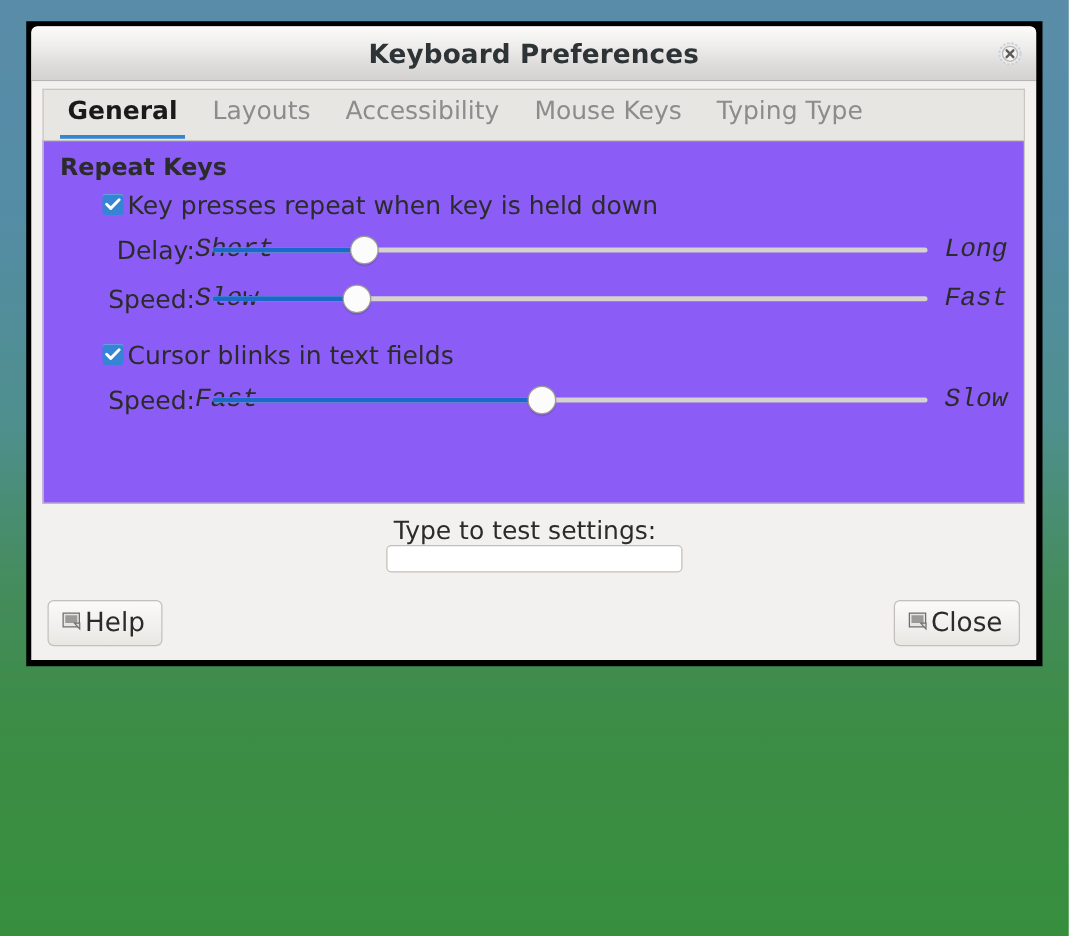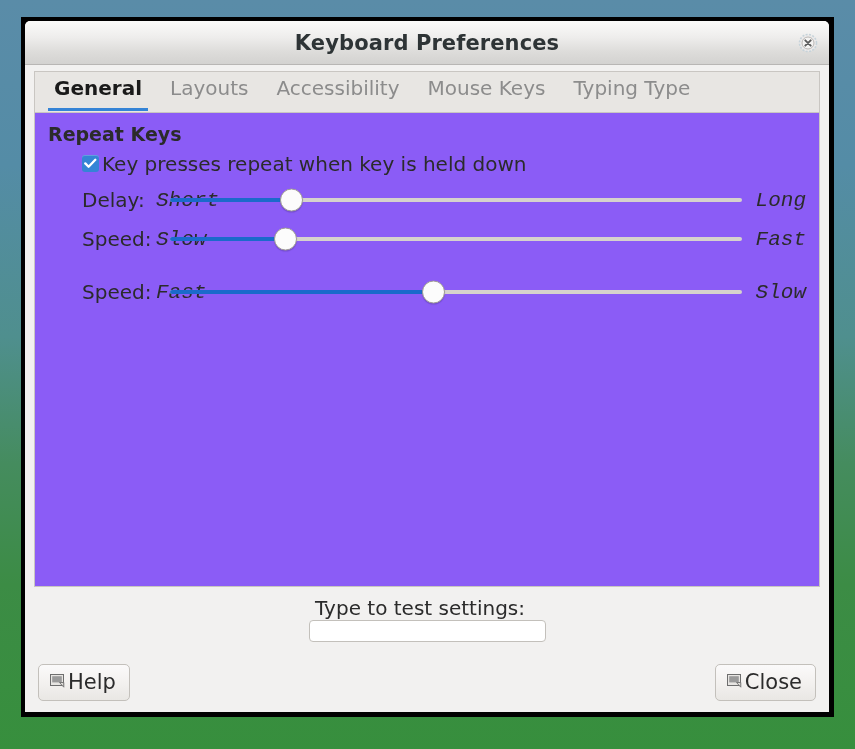--- a/index.html
+++ b/index.html
@@ -18,21 +18,21 @@
   
   #desktop {
     position: absolute;
     inset: 0;
   }
   #window {
     position: absolute;
     left: 21px;
     top: 17px;
     width: 813px;
-    height: 700px;
+    height: 516px;
     background: #000000;
     box-sizing: border-box;
     padding: 4px 5px 5px 4px;
   }
   #window-inner {
     width: 100%;
     height: 100%;
     background: #f2f1f0;
     position: relative;
     box-sizing: border-box;
@@ -162,20 +162,21 @@
     color: #2b2b2b;
     margin-left: 3px;
     line-height: 1.1;
   }
 
   
   .slider-row {
     display: flex;
     align-items: center;
     height: 39px;
+    text-align: right;
   }
   .slider-caption {
     font-size: 20px;
     color: #2b2b2b;
     width: 74px;
     flex: none;
   }
   .slider-min, .slider-max {
     font-size: 21px;
     font-style: italic;
@@ -359,20 +360,30 @@
                 <span class="slider-max">Fast</span>
               </div>
 
             </div>
           </div>
 
           <div class="group" style="margin-top:14px">
 
             <div class="group-body">
 
+              <div class="check-row">
+                <span class="checkbox">
+                  <span>
+                    <svg width="13" height="11" viewBox="0 0 13 11">
+                      <path d="M1.3 5.4 L4.6 8.7 L11.3 1.8" fill="none" stroke="#ffffff" stroke-width="2.3" stroke-linecap="round" stroke-linejoin="round"></path>
+                    </svg>
+                  </span>
+                </span>
+                <span class="check-label">Cursor blinks in text fields</span>
+              </div>
 
               <div class="slider-row">
                 <span class="slider-caption">Speed:</span>
                 <span class="slider-min">Fast</span>
                 <span class="scale">
                   <span class="trough"></span>
                   <span class="fill" style="width:46%"></span>
                   <span class="knob" style="left:46%"></span>
                 </span>
                 <span class="slider-max">Slow</span>

